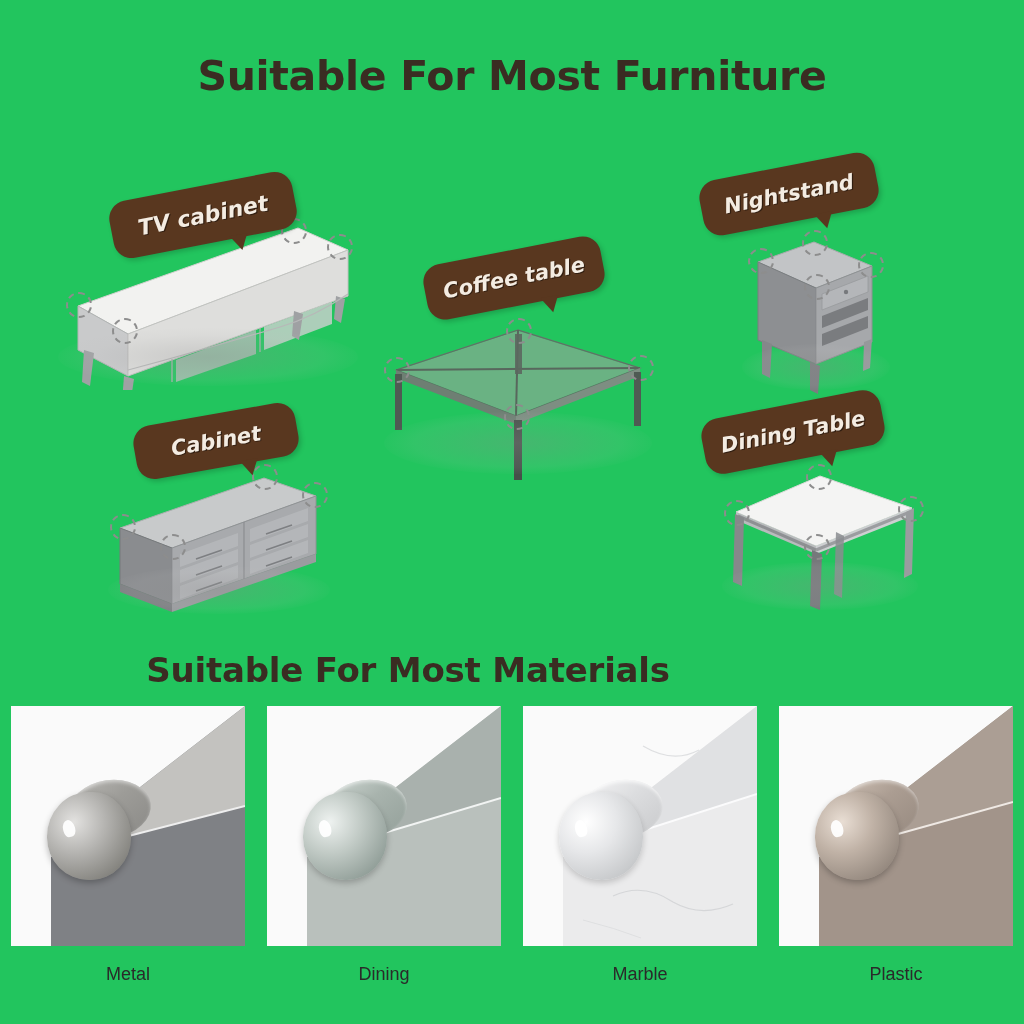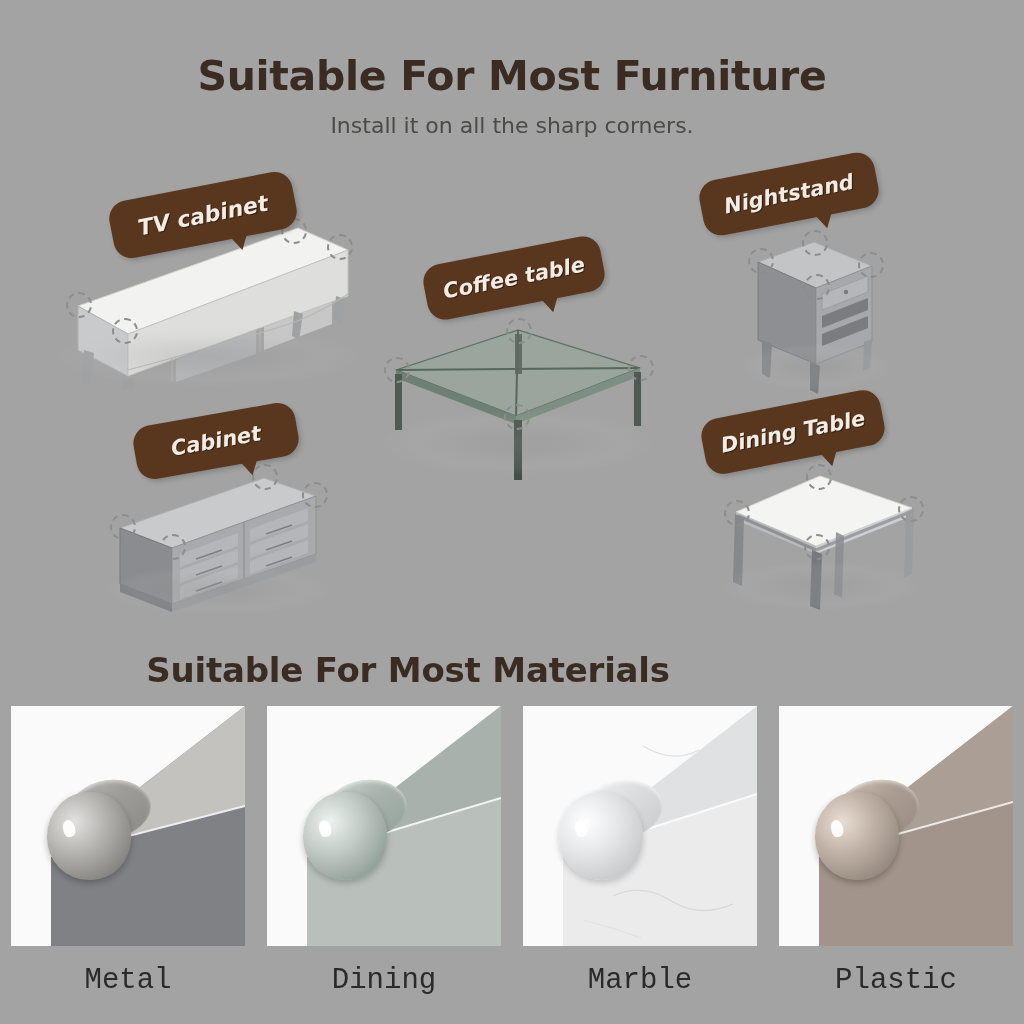--- a/index.html
+++ b/index.html
@@ -9,21 +9,21 @@
     height: 1024px;
     background: #ffffff;
     font-family: "Liberation Sans", sans-serif;
     overflow: hidden;
   }
 
   #page {
     position: relative;
     width: 1024px;
     height: 1024px;
-    background: #a3a3a3;
+    background: #22c55e;
   }
 
   
   .heading-furniture {
     position: absolute;
     top: 52px;
     left: 0;
     width: 1024px;
     text-align: center;
     font-size: 41px;
@@ -165,34 +165,33 @@
     position: absolute;
     left: 16px; top: 40px;
     width: 12px; height: 17px;
     background: rgba(255,255,255,0.92);
     border-radius: 50% 50% 40% 40%;
     transform: rotate(-14deg);
   }
 
   .material-label {
     margin-top: 18px;
-    font-size: 29px;
+    font-size: 18px;
     font-weight: 400;
     color: #2a2a2a;
-    font-family: Liberation Mono, monospace;
+    font-family: Liberation Sans, sans-serif;
     text-align: center;
   }
 </style>
 </head>
 <body>
 
 <div id="page">
 
   <div class="heading-furniture">Suitable For Most Furniture</div>
-  <div class="subheading-furniture">Install it on all the sharp corners.</div>
 
   <div class="furniture-scene">
 
     <div class="furniture-item" style="left:48px; top:210px; width:320px; height:180px;">
       <div class="shadow-blob" style="left:10px; top:118px; width:300px; height:58px;"></div>
       <svg width="320" height="180" viewBox="0 0 320 180">
 
         <polygon points="30,96 250,18 300,40 80,124" fill="#f2f2f0" stroke="#d2d2cf" stroke-width="1"></polygon>
 
         <polygon points="30,96 80,124 80,166 30,140" fill="#c9cacb" stroke="#b2b3b4" stroke-width="1"></polygon>

